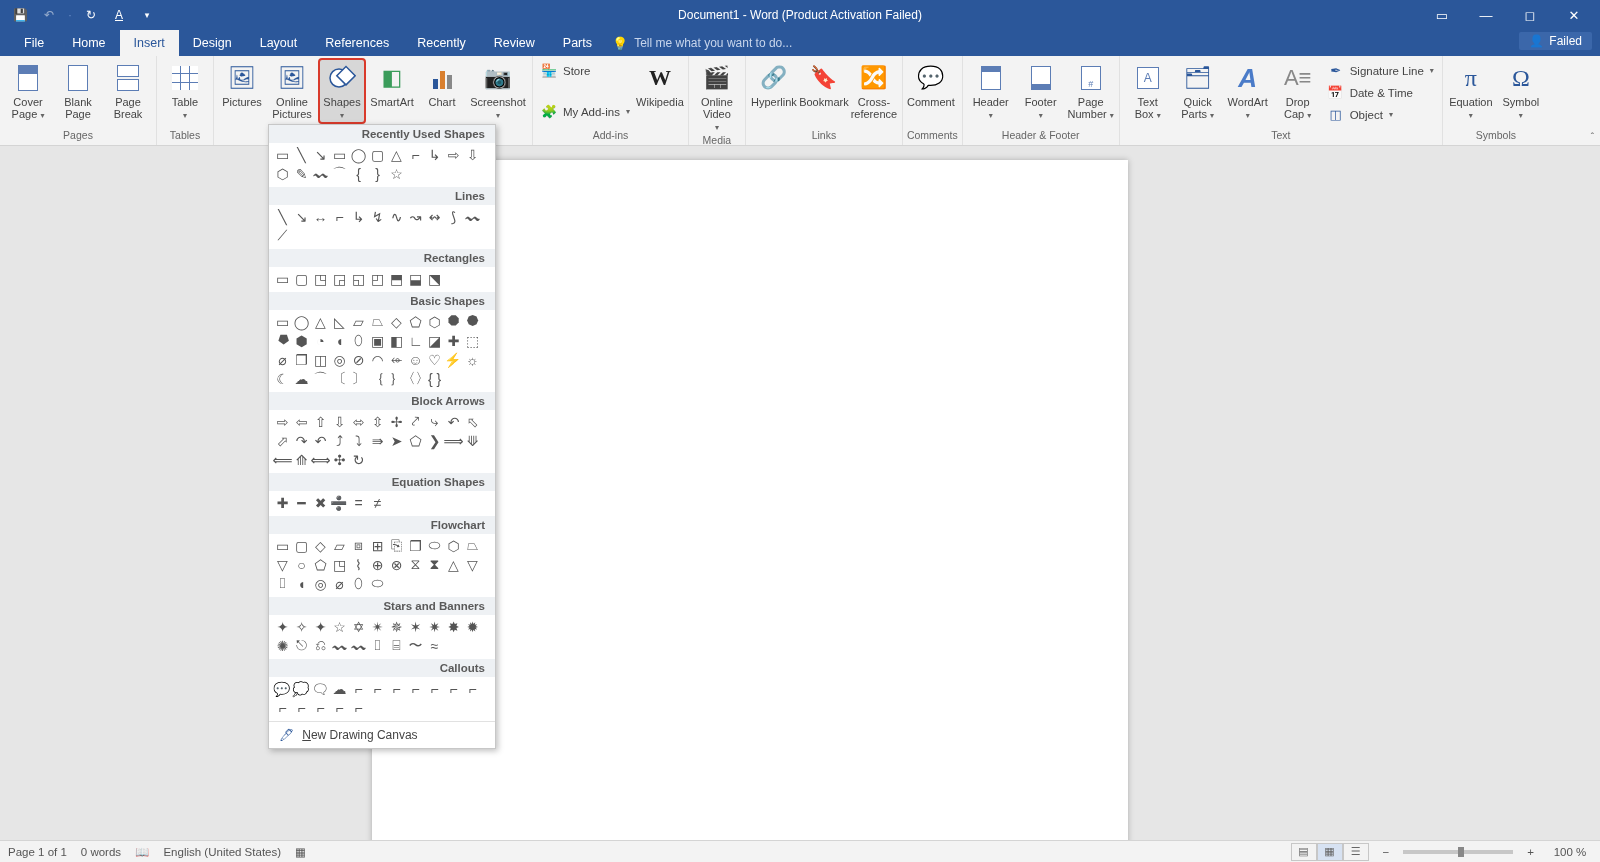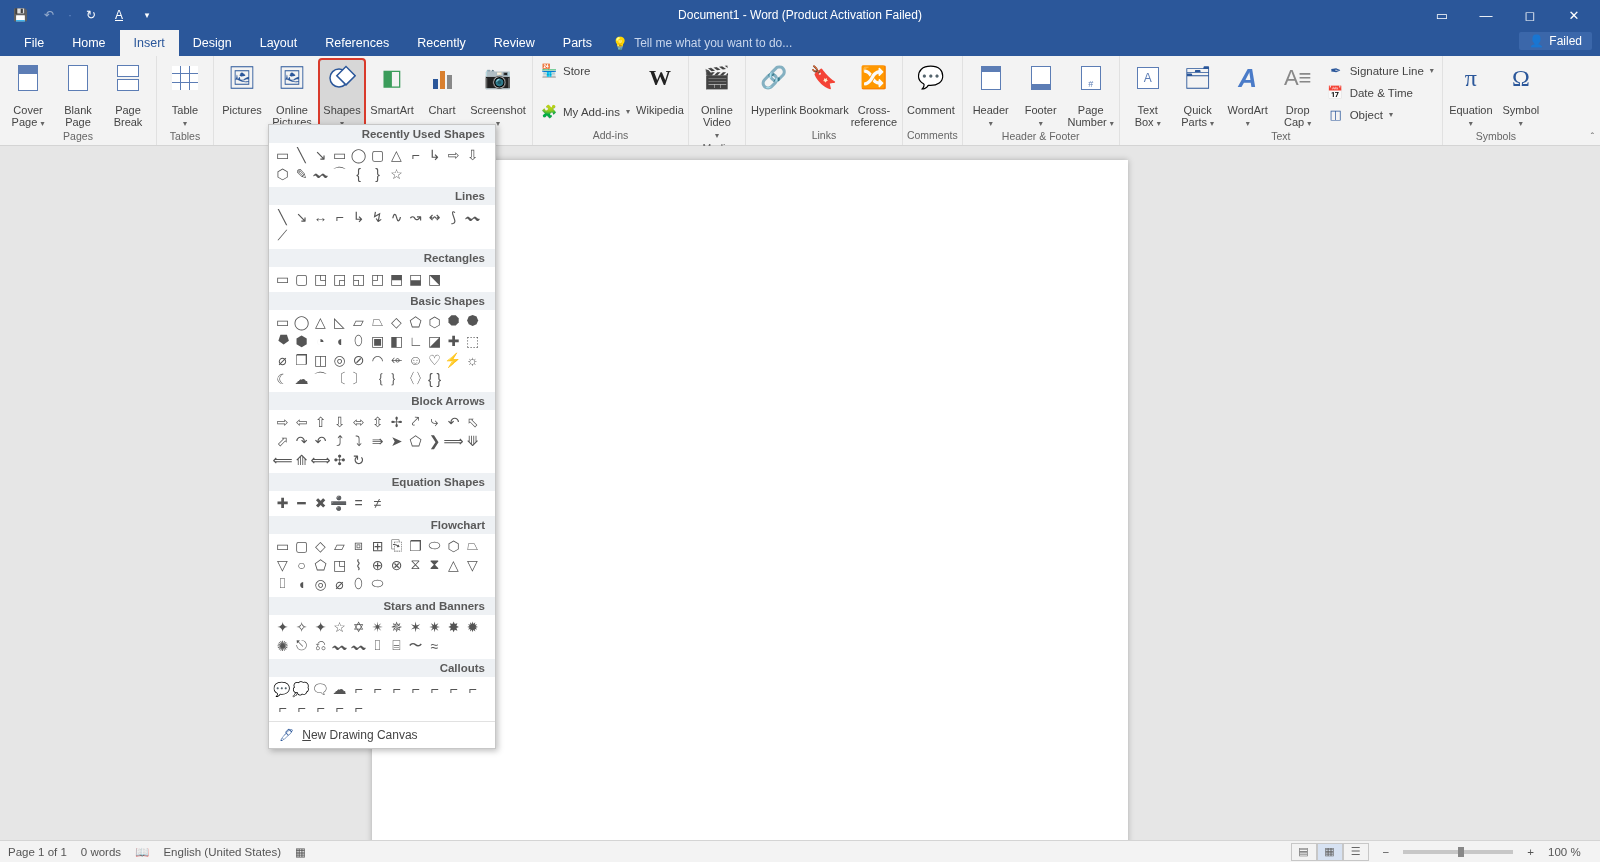--- a/index.html
+++ b/index.html
@@ -22,21 +22,21 @@
 .tellme .bulb { color: #ffd966; font-size: 13px; }
 .share-btn { position: absolute; right: 8px; top: 2px; background: #3b67aa; color: #fff; font-size: 12px; padding: 2px 10px; border-radius: 2px; display: flex; align-items: center; gap: 5px; }
 
 
 .ribbon { background: #f3f3f3; height: 90px; display: flex; border-bottom: 1px solid #d4d4d4; position: relative; }
 .group { border-right: 1px solid #e1e1e1; display: flex; flex-direction: column; padding: 2px 4px 0 4px; }
 .group-body { flex: 1; display: flex; align-items: flex-start; gap: 2px; }
 .group-label { height: 16px; text-align: center; font-size: 10.5px; color: #666; }
 .rbtn-lg { display: flex; flex-direction: column; align-items: center; justify-content: flex-start; width: 48px; padding-top: 4px; cursor: pointer; }
 .rbtn-lg .ico { width: 32px; height: 32px; display: flex; align-items: center; justify-content: center; font-size: 22px; color: #2b579a; }
-.rbtn-lg .lbl { font-size: 11px; color: #444; text-align: center; line-height: 12px; margin-top: 10px; }
+.rbtn-lg .lbl { font-size: 11px; color: #444; text-align: center; line-height: 12px; margin-top: 2px; }
 .rbtn-lg .lbl .caret { color: #666; font-size: 8px; }
 .rbtn-lg.highlight { background: #d7d7d7; border: 2px solid #d93a2b; border-radius: 4px; padding-top: 2px; }
 .sm-stack { display: flex; flex-direction: column; gap: 1px; padding: 2px 4px; }
 .sm-btn { font-size: 11.5px; color: #444; display: flex; align-items: center; gap: 6px; white-space: nowrap; cursor: pointer; height: 21px; }
 .sm-btn .sico { width: 16px; height: 16px; display: inline-flex; align-items: center; justify-content: center; color: #2b579a; font-size: 13px; }
 .collapse-caret { position: absolute; right: 6px; bottom: 2px; color: #666; font-size: 10px; }
 
 
 .workspace { position: absolute; top: 146px; left: 0; right: 0; bottom: 22px; background: #e6e6e6; overflow: hidden; }
 .page { position: absolute; left: 372px; top: 14px; width: 756px; height: 980px; background: #fff; box-shadow: 0 0 6px rgba(0,0,0,0.25); }
@@ -51,21 +51,21 @@
 .dd-footer u { text-decoration: underline; }
 
 
 .statusbar { position: absolute; bottom: 0; left: 0; right: 0; height: 22px; background: #f3f3f3; border-top: 1px solid #d4d4d4; display: flex; align-items: center; font-size: 11.5px; color: #555; padding: 0 8px; gap: 14px; }
 .statusbar .spacer { flex: 1; }
 .view-btns { display: flex; gap: 0; }
 .view-btn { width: 26px; height: 18px; border: 1px solid #c7c7c7; display: flex; align-items: center; justify-content: center; font-size: 11px; color: #666; }
 .view-btn.active { background: #d7e2f2; }
 .zoom-slider { width: 110px; height: 4px; background: #c7c7c7; position: relative; }
 .zoom-slider .thumb { position: absolute; top: -3px; left: 50%; width: 6px; height: 10px; background: #888; }
-.zoom-pct { width: 44px; text-align: left; }
+.zoom-pct { width: 44px; text-align: center; }
 
 
 .ibox { border: 1.5px solid #5c7db5; background: #fff; }
 </style>
 </head>
 <body>
 
 <div class="titlebar">
   <div class="qat">
     <span class="qat-btn">💾</span>

